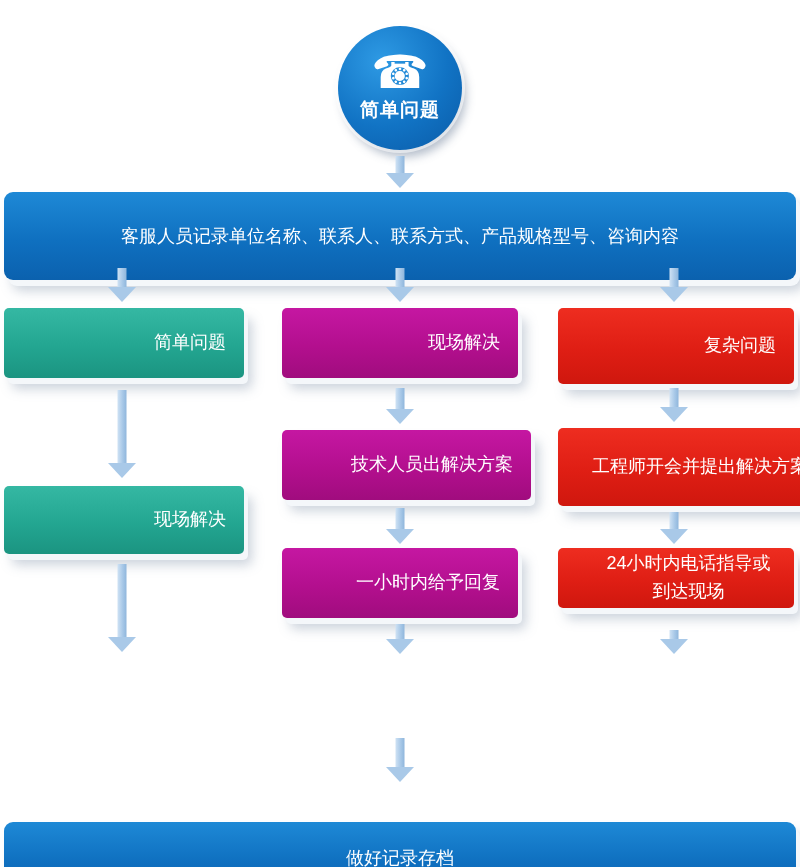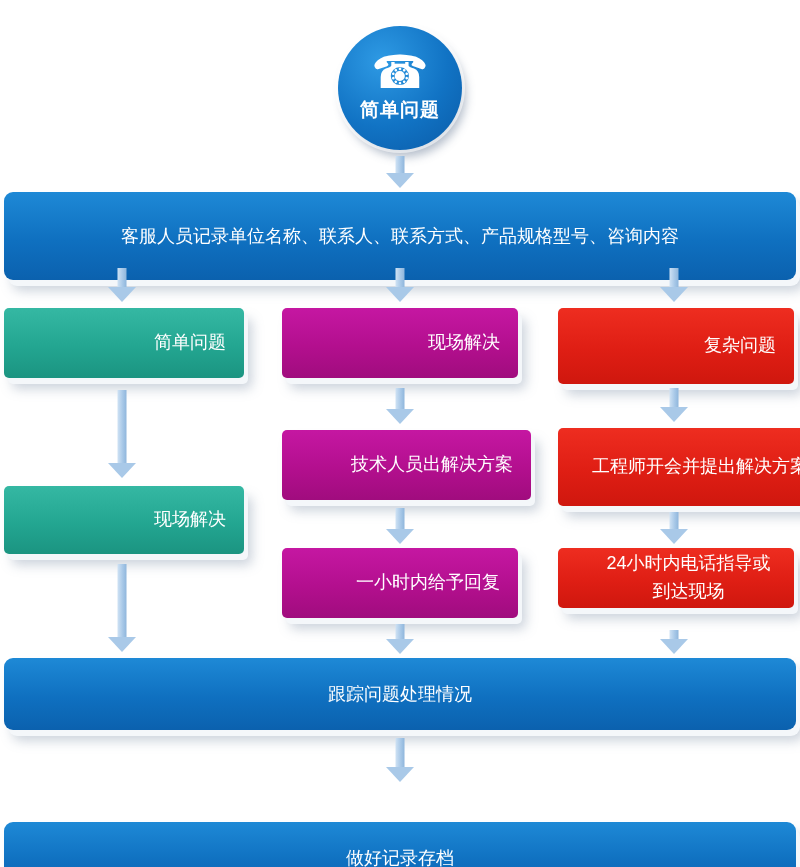--- a/index.html
+++ b/index.html
@@ -118,23 +118,20 @@
   <div class="box magenta" data-name="reply-one-hour-box" style="left:282px; top:548px; width:236px; height:70px;">
     <span data-name="reply-one-hour-label">一小时内给予回复</span>
   </div>
   <div class="box red" data-name="phone-guide-24h-box" style="left:558px; top:548px; width:236px; height:60px;padding-left:43px;">
     <span data-name="phone-guide-24h-label">24小时内电话指导或到达现场</span>
   </div>
 
   <div class="arrow" data-name="flow-arrow" style="left:386px; top:624px; height:30px;"></div>
   <div class="arrow" data-name="flow-arrow" style="left:660px; top:630px; height:24px;"></div>
 
-  <div class="bar" data-name="track-progress-bar" style="top:658px; height:72px;">
-    <span data-name="track-progress-label">跟踪问题处理情况</span>
-  </div>
 
   <div class="arrow" data-name="flow-arrow" style="left:386px; top:738px; height:44px;"></div>
 
   <div class="bar" data-name="archive-record-bar" style="top:822px; height:72px;">
     <span data-name="archive-record-label">做好记录存档</span>
   </div>
 
 </div>
 
 </body></html>

